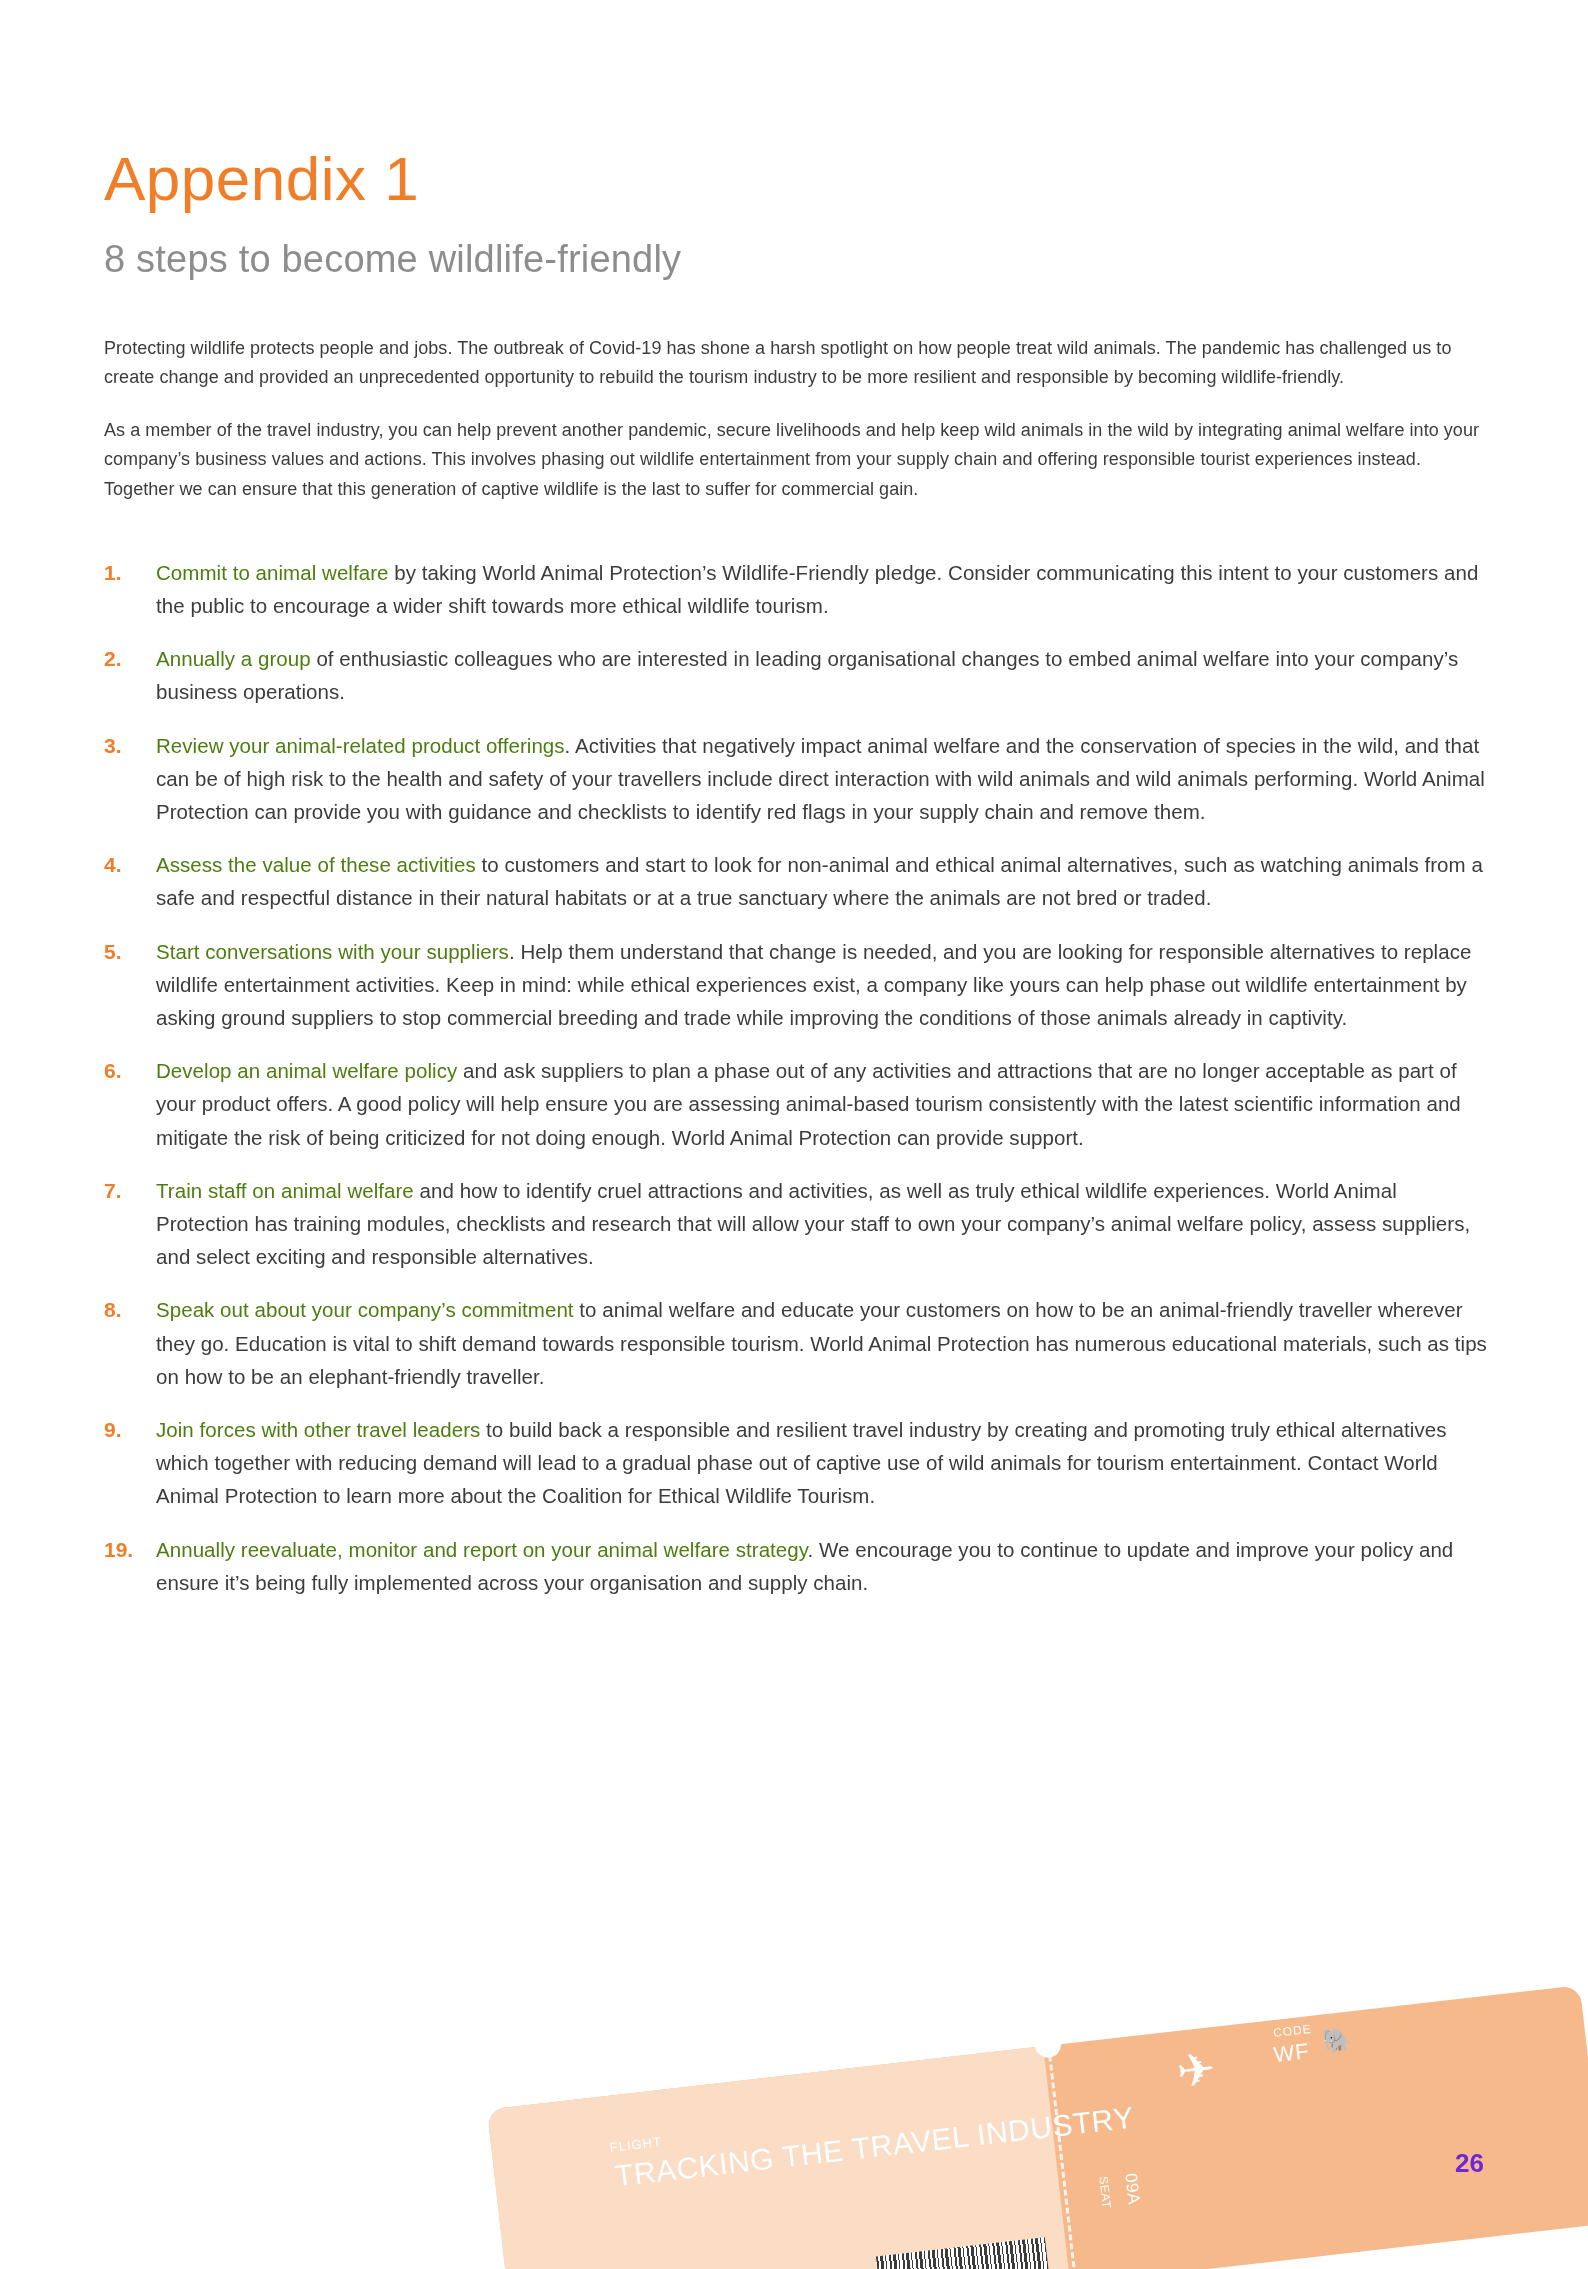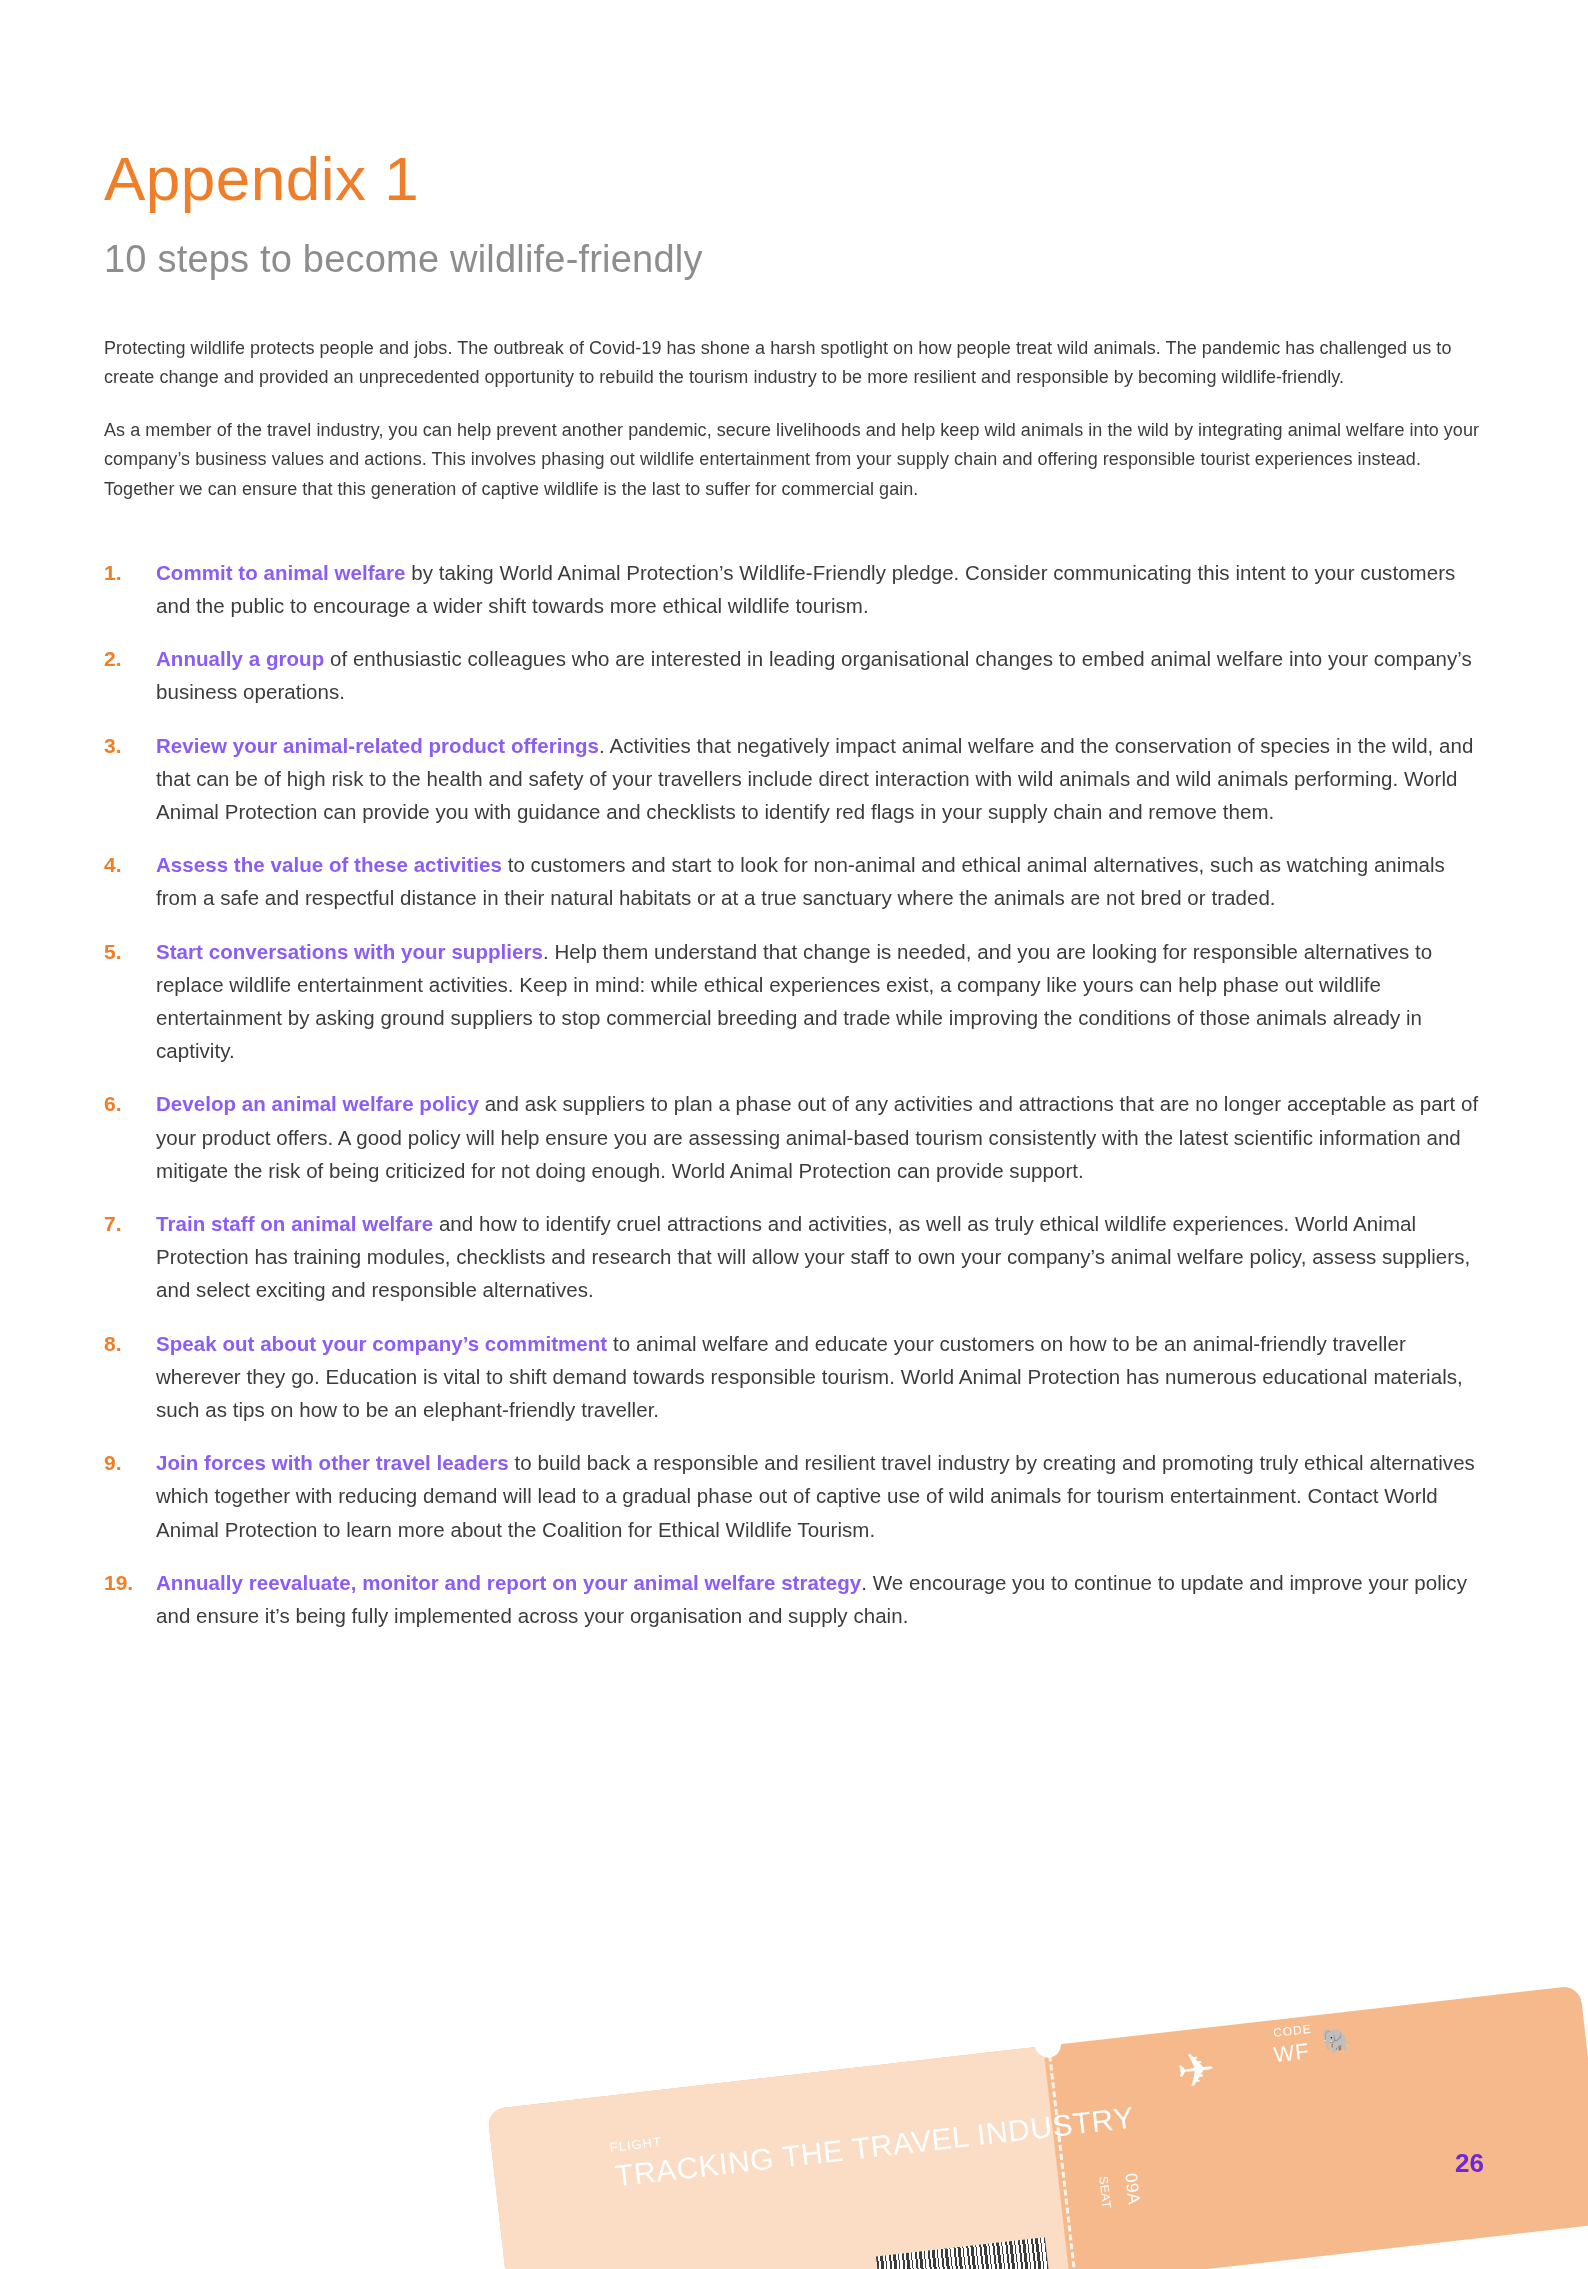--- a/index.html
+++ b/index.html
@@ -79,22 +79,22 @@
     flex: 0 0 52px;
   }
   .step-body {
     flex: 1 1 auto;
     font-size: 20.5px;
     line-height: 1.62;
     color: #3c3c3b;
     letter-spacing: 0.05px;
   }
   .step-lead {
-    font-weight: 700;
-    color: #8b5cf6;
+    font-weight: 400;
+    color: #4d7c0f;
   }
   
   .ticket {
     position: absolute;
     left: 480px;
     top: 2050px;
     width: 1150px;
     height: 330px;
     transform: rotate(-6.5deg);
     transform-origin: left top;
@@ -224,21 +224,21 @@
     color: #6d28d9;
   }
 </style>
 </head>
 <body>
 
 <div class="page">
   <div class="content">
 
     <h1 class="appendix-title">Appendix 1</h1>
-    <h2 class="subtitle">10 steps to become wildlife-friendly</h2>
+    <h2 class="subtitle">8 steps to become wildlife-friendly</h2>
 
     <div class="intro">
       <p>Protecting wildlife protects people and jobs. The outbreak of Covid-19 has shone a harsh spotlight on how people treat wild animals. The pandemic has challenged us to create change and provided an unprecedented opportunity to rebuild the tourism industry to be more resilient and responsible by becoming wildlife-friendly.</p>
       <p>As a member of the travel industry, you can help prevent another pandemic, secure livelihoods and help keep wild animals in the wild by integrating animal welfare into your company’s business values and actions. This involves phasing out wildlife entertainment from your supply chain and offering responsible tourist experiences instead. Together we can ensure that this generation of captive wildlife is the last to suffer for commercial gain.</p>
     </div>
 
     <ol class="steps" style="list-style:none;margin:52px 0 0 0;padding:0;">
       <li class="step">
         <span class="step-num">1.</span>
         <span class="step-body"><span class="step-lead">Commit to animal welfare</span><span> by taking World Animal Protection’s Wildlife-Friendly pledge. Consider communicating this intent to your customers and the public to encourage a wider shift towards more ethical wildlife tourism.</span></span>

